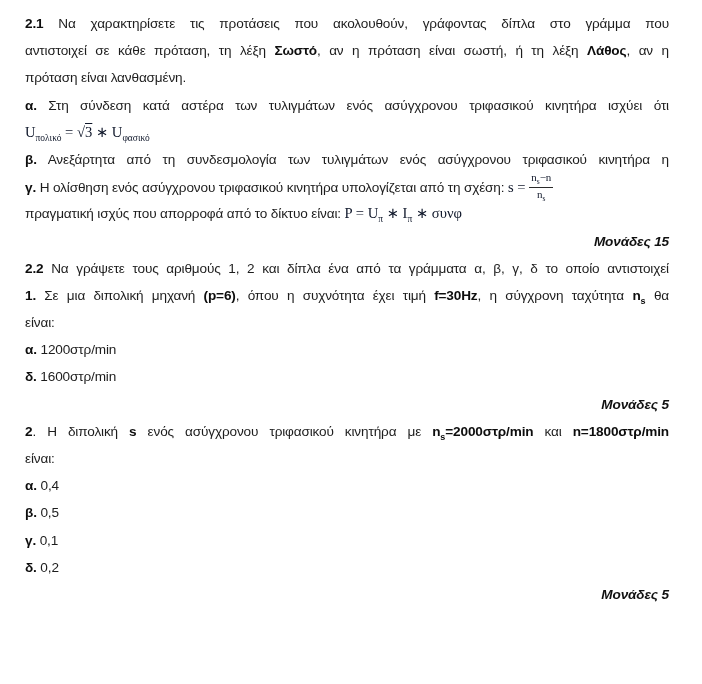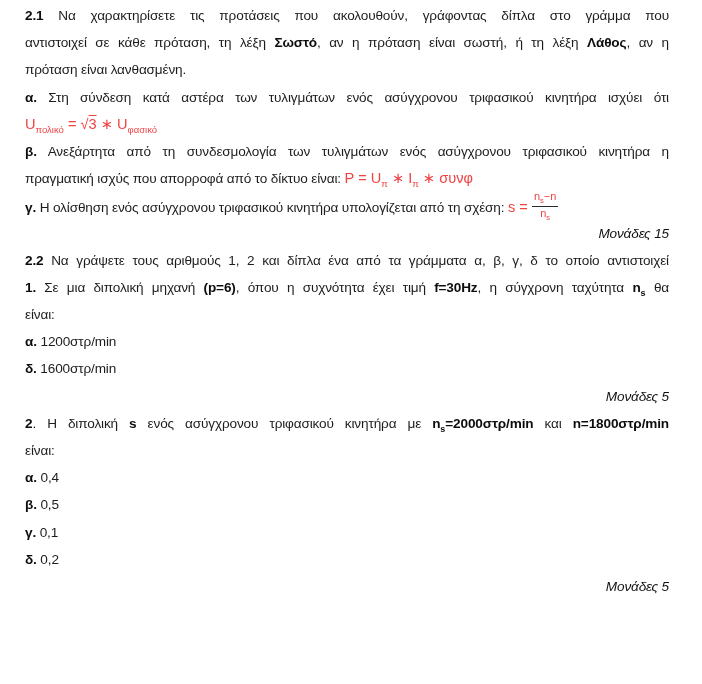--- a/index.html
+++ b/index.html
@@ -10,48 +10,48 @@
   body {
     width: 702px;
     height: 684px;
     overflow: hidden;
     font-family: "Liberation Sans", sans-serif;
     font-size: 13.6px;
     color: #1d1d1d;
     letter-spacing: -0.15px;
   }
   .page {
-    padding: 2px 33px 0 25px;
+    padding: 10px 33px 0 25px;
   }
   .line {
     height: 27.2px;
     line-height: 27.2px;
     white-space: normal;
   }
   .just {
     text-align: justify;
     text-align-last: justify;
   }
   .marks {
     text-align: right;
-    font-weight: normal;
+    font-weight: bold;
     font-style: italic;
     color: #111;
   }
   b { font-weight: bold; color: #0d0d0d; }
   b sub, sub.bs { font-weight: bold; }
   sub {
     font-size: 9px;
     letter-spacing: 0;
   }
   .math {
-    font-family: Liberation Sans, sans-serif;
+    font-family: Liberation Serif, serif;
     font-size: 14.6px;
     letter-spacing: 0;
-    color: #ef4444;
+    color: #0f172a;
   }
   .math sub { font-size: 9.5px; }
   .over { text-decoration: overline; }
   .frac {
     display: inline-block;
     vertical-align: middle;
     text-align: center;
     font-size: 11px;
     line-height: 1.1;
     position: relative;
@@ -75,23 +75,23 @@
   <div class="line just"><span>αντιστοιχεί σε κάθε πρόταση, τη λέξη </span><b>Σωστό</b><span>, αν η πρόταση είναι σωστή, ή τη λέξη </span><b>Λάθος</b><span>, αν η</span></div>
 
   <div class="line"><span>πρόταση είναι λανθασμένη.</span></div>
 
   <div class="line just"><b>α.</b><span> Στη σύνδεση κατά αστέρα των τυλιγμάτων ενός ασύγχρονου τριφασικού κινητήρα ισχύει ότι</span></div>
 
   <div class="line"><span class="math"><span>U</span><sub>πολικό</sub><span> = </span><span>√</span><span class="over">3</span><span> ∗ </span><span>U</span><sub>φασικό</sub></span></div>
 
   <div class="line just"><b>β.</b><span> Ανεξάρτητα από τη συνδεσμολογία των τυλιγμάτων ενός ασύγχρονου τριφασικού κινητήρα η</span></div>
 
+  <div class="line"><b>γ.</b><span> Η ολίσθηση ενός ασύγχρονου τριφασικού κινητήρα υπολογίζεται από τη σχέση: </span><span class="math"><span>s</span><span> = </span><span class="frac"><span class="fnum"><span>n</span><sub>s</sub><span>−n</span></span><span class="fden"><span>n</span><sub>s</sub></span></span></span></div>
+
   <div class="line"><span>πραγματική ισχύς που απορροφά από το δίκτυο είναι: </span><span class="math"><span>P</span><span> = </span><span>U</span><sub>π</sub><span> ∗ </span><span>I</span><sub>π</sub><span> ∗ </span><span>συνφ</span></span></div>
-
-  <div class="line"><b>γ.</b><span> Η ολίσθηση ενός ασύγχρονου τριφασικού κινητήρα υπολογίζεται από τη σχέση: </span><span class="math"><span>s</span><span> = </span><span class="frac"><span class="fnum"><span>n</span><sub>s</sub><span>−n</span></span><span class="fden"><span>n</span><sub>s</sub></span></span></span></div>
 
   <div class="line marks"><span>Μονάδες 15</span></div>
 
   <div class="line just"><b>2.2</b><span> Να γράψετε τους αριθμούς 1, 2 και δίπλα ένα από τα γράμματα α, β, γ, δ το οποίο αντιστοιχεί</span></div>
 
 
   <div class="line just"><b>1.</b><span> Σε μια διπολική μηχανή </span><b>(p=6)</b><span>, όπου η συχνότητα έχει τιμή </span><b>f=30Hz</b><span>, η σύγχρονη ταχύτητα </span><b><span>n</span><sub class="bs">s</sub></b><span> θα</span></div>
 
   <div class="line"><span>είναι:</span></div>
 

